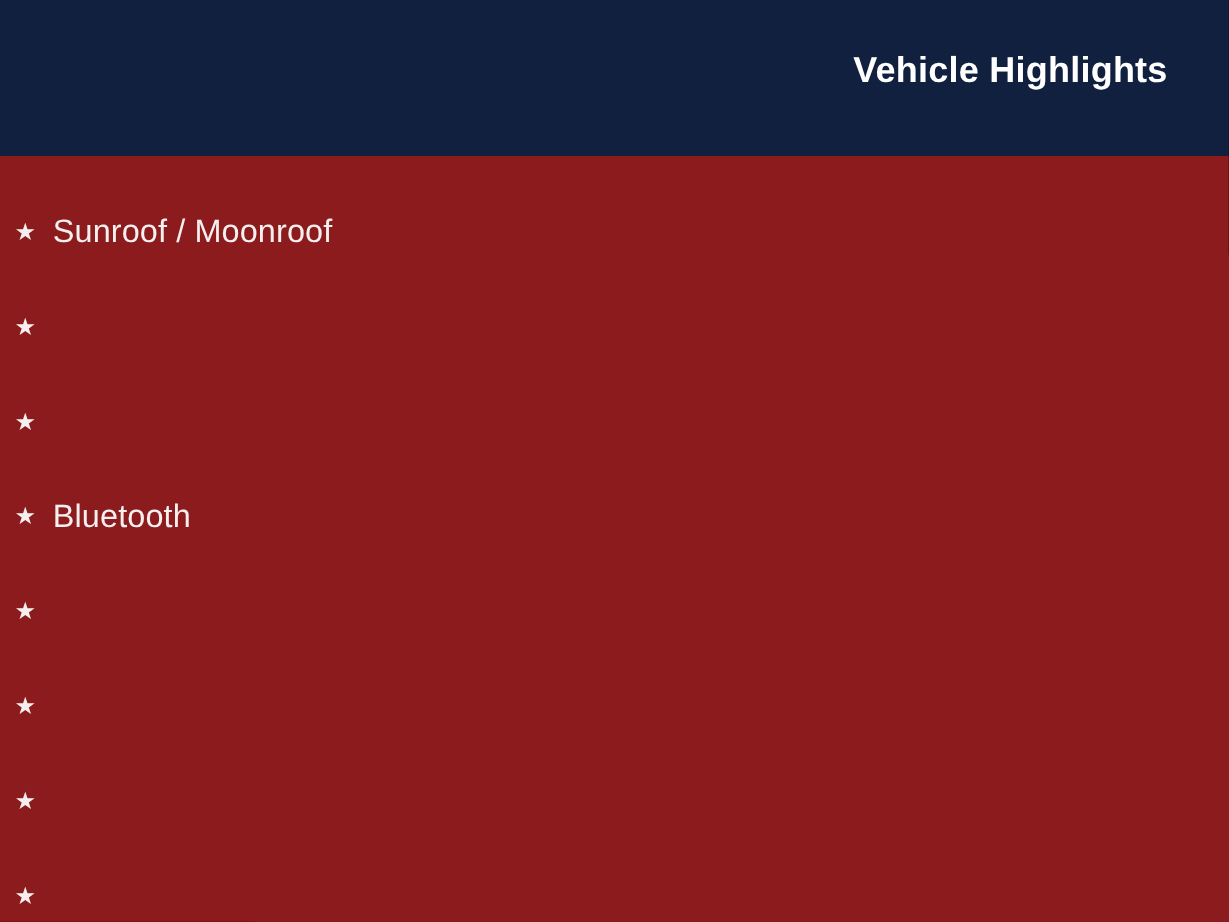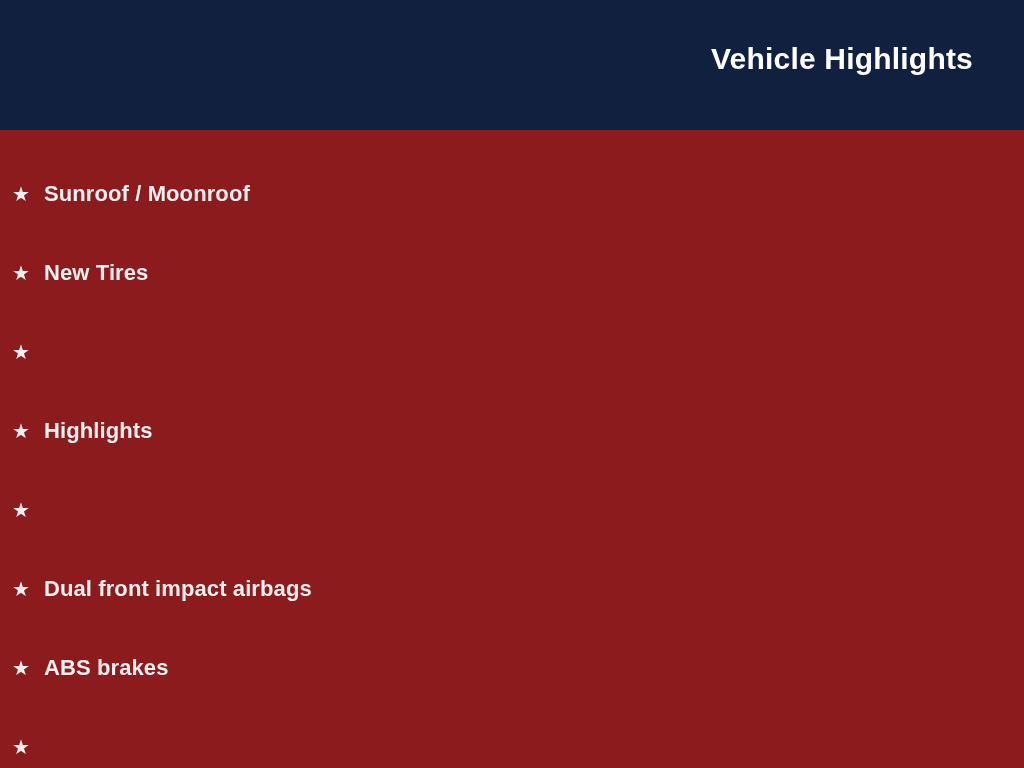--- a/index.html
+++ b/index.html
@@ -73,22 +73,22 @@
     width: 32px;
     color: #f6efef;
     font-size: 20px;
     line-height: 1;
     text-align: left;
     user-select: none;
   }
 
   .highlight-text {
     color: #f6efef;
-    font-size: 22px;
-    font-weight: 700;
+    font-size: 27px;
+    font-weight: 400;
     line-height: 1.15;
     letter-spacing: 0.1px;
     white-space: nowrap;
   }
 </style>
 </head>
 <body>
 
 <div class="slide">
 
@@ -99,44 +99,41 @@
   <div class="slide-body">
     <ul class="highlights-list">
 
       <li class="highlight-item">
         <span class="bullet-star">★</span>
         <span class="highlight-text">Sunroof / Moonroof</span>
       </li>
 
       <li class="highlight-item">
         <span class="bullet-star">★</span>
-        <span class="highlight-text">New Tires</span>
       </li>
 
       <li class="highlight-item">
         <span class="bullet-star">★</span>
       </li>
 
       <li class="highlight-item">
         <span class="bullet-star">★</span>
-        <span class="highlight-text">Highlights</span>
+        <span class="highlight-text">Bluetooth</span>
       </li>
 
       <li class="highlight-item">
         <span class="bullet-star">★</span>
       </li>
 
       <li class="highlight-item">
         <span class="bullet-star">★</span>
-        <span class="highlight-text">Dual front impact airbags</span>
       </li>
 
       <li class="highlight-item">
         <span class="bullet-star">★</span>
-        <span class="highlight-text">ABS brakes</span>
       </li>
 
       <li class="highlight-item">
         <span class="bullet-star">★</span>
       </li>
 
     </ul>
   </div>
 
 </div>

